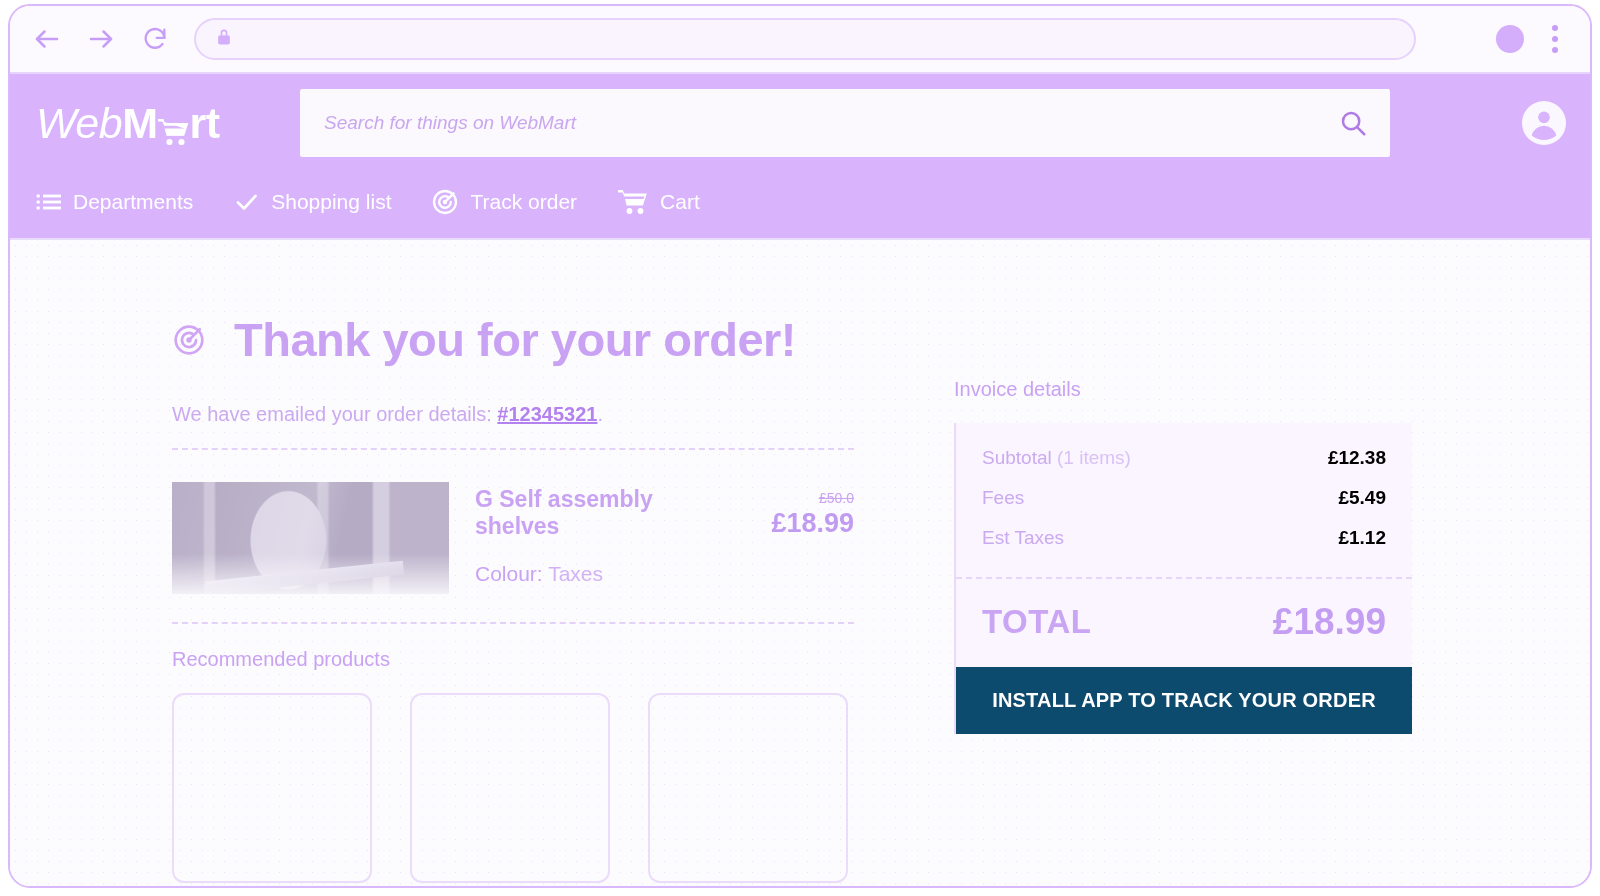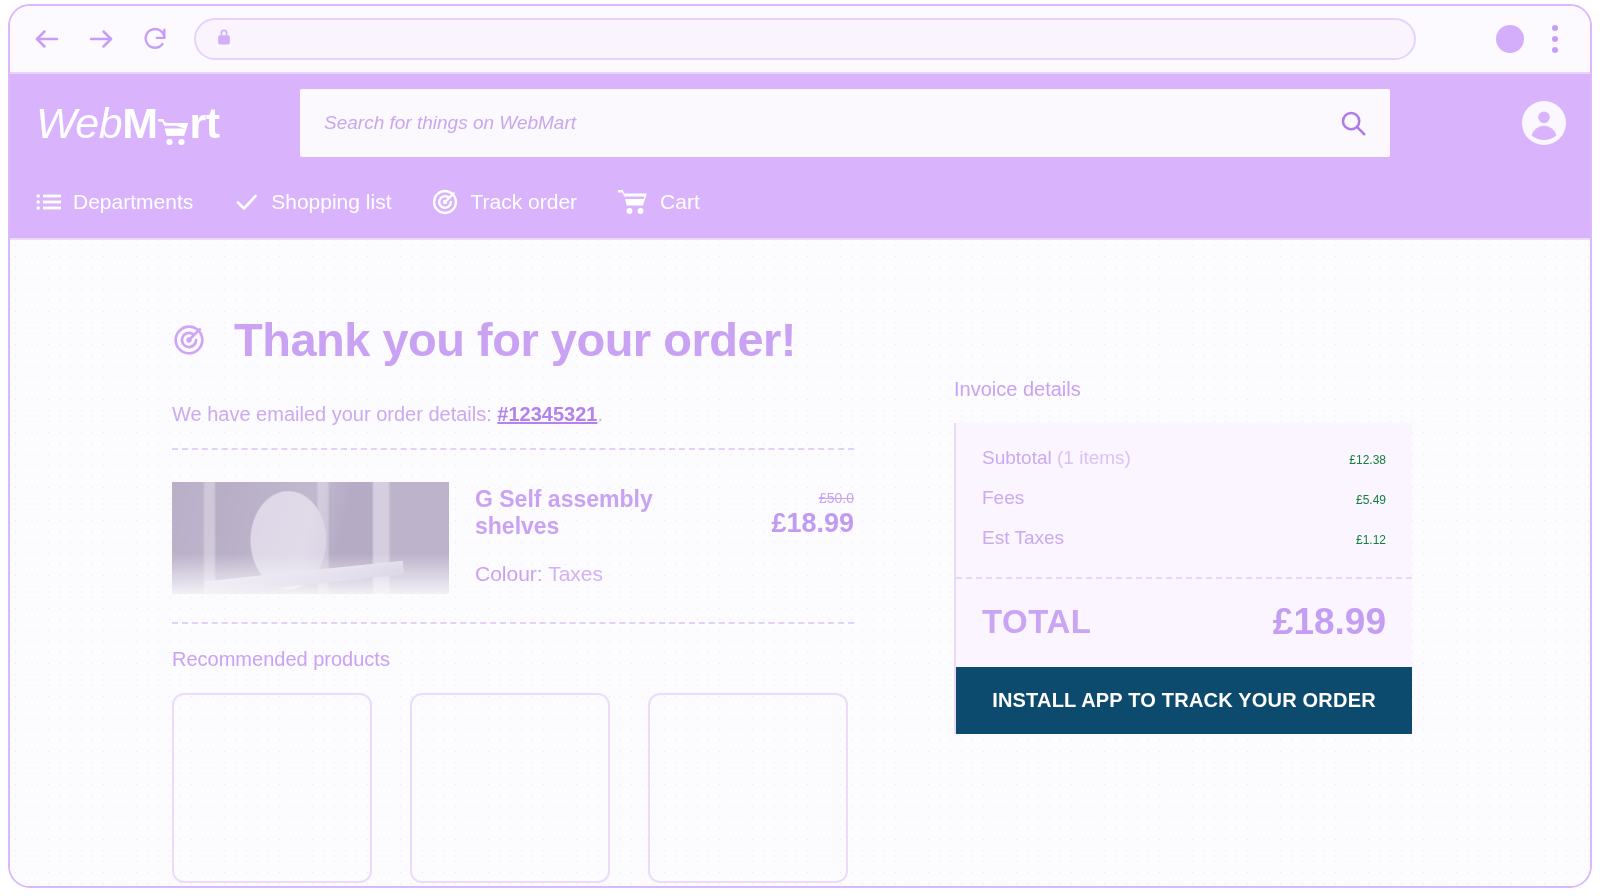--- a/index.html
+++ b/index.html
@@ -324,21 +324,21 @@
   .inv-row {
     display: flex;
     align-items: baseline;
     justify-content: space-between;
     margin-bottom: 18px;
     white-space: nowrap;
   }
   .inv-row:last-child { margin-bottom: 4px; }
   .inv-label { font-size: 19px; color: #cbaaf0; }
   .inv-label .muted { color: #d9c2f4; margin-top: 28px; }
-  .inv-value { font-size: 12px; font-weight: 400; color: #15803d; }
+  .inv-value { font-size: 19px; font-weight: 700; color: #000000; }
 
   .inv-total-sep { border-top: 2px dashed #e6d6f9; }
   .inv-total {
     display: flex;
     align-items: center;
     justify-content: space-between;
     padding: 22px 26px 24px 26px;
   }
   .inv-total-label {
     font-size: 33px;

